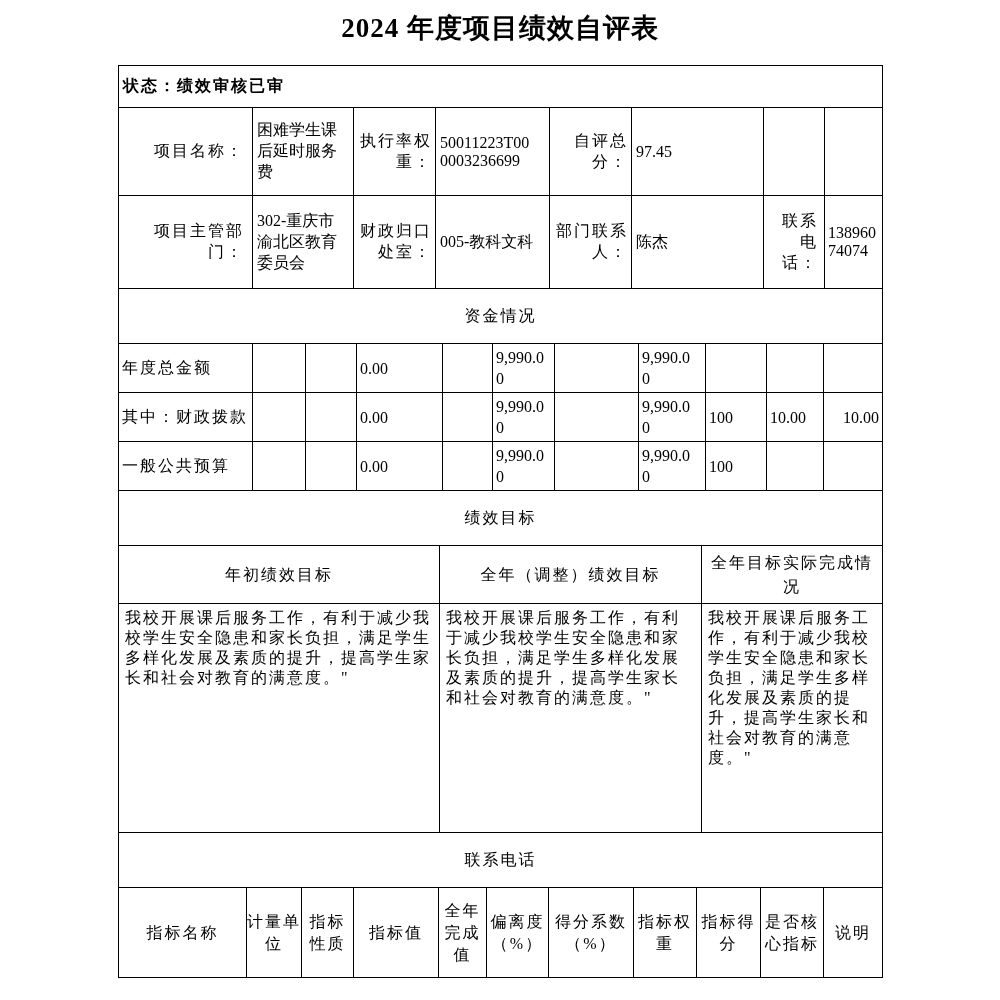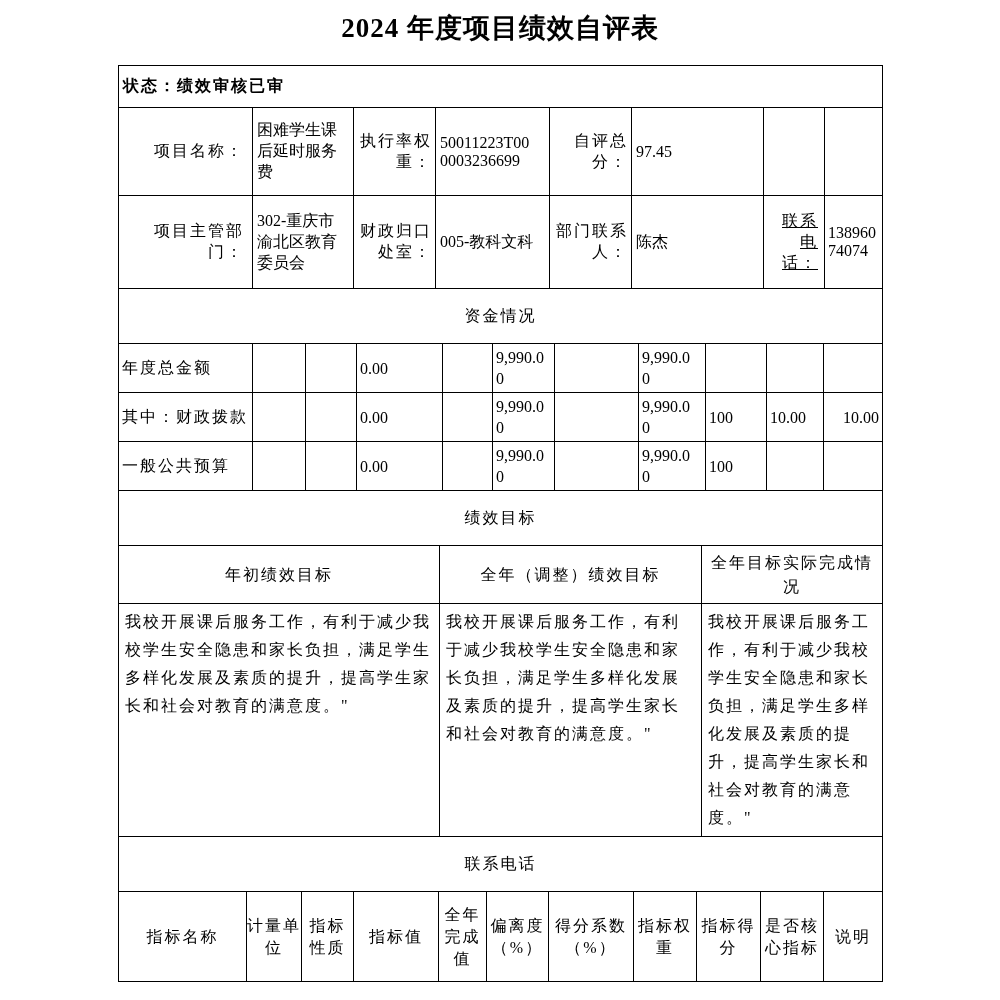--- a/index.html
+++ b/index.html
@@ -9,37 +9,37 @@
   table.tbl{border-collapse:collapse;table-layout:fixed;width:764px;}
   table.tbl + table.tbl{margin-top:-1px;}
   td{border:1px solid #000;font-size:16px;letter-spacing:2px;padding:2px 4px;vertical-align:middle;overflow:hidden;word-break:normal;}
   
   td.status{height:37px;text-align:left;padding-right:6px;font-weight:bold;}
   
   tr.r-info1 td{height:83px;}
   tr.r-info2 td{height:88px;}
   td.lblA{text-align:right;padding:2px 8px 2px 22px;}
   td.lblB{text-align:right;padding:2px 3px;}
-  td.lblC{text-align:right;padding:2px 6px 2px 3px;text-decoration:underline;}
+  td.lblC{text-align:right;padding:2px 6px 2px 3px;}
   td.val{text-align:left;letter-spacing:0;padding:2px 6px 2px 4px;}
   td.val-code{padding:2px 14px 2px 4px;word-break:break-all;}
   td.val-phone{padding:2px 3px;word-break:break-all;}
   
   td.section{height:50px;text-align:center;}
   
   tr.fhead td{height:54px;text-align:center;padding:2px 0;line-height:24px;}
   tr.frow td{height:44px;}
   td.flabel{text-align:left;padding:2px 2px 2px 3px;}
   td.num{letter-spacing:0;text-align:left;padding:2px 2px 2px 3px;word-break:break-all;line-height:21px;}
   td.numwrap{padding-right:8px;}
   td.numwrap8{padding-right:13px;}
   td.num-right{text-align:right;padding-right:3px;}
   
   tr.ghead td{height:53px;text-align:center;padding:2px 5px;line-height:24px;}
-  tr.gbody td{height:220px;vertical-align:top;text-align:left;padding:4px 6px;line-height:28px;}
+  tr.gbody td{height:220px;vertical-align:top;text-align:left;padding:4px 6px;line-height:20px;}
   
   tr.ihead td{height:85px;text-align:center;padding:2px 0;line-height:22px;}
 </style>
 </head>
 <body>
 
 <div class="page">
 
   <h1 class="title">2024 年度项目绩效自评表</h1>
 

